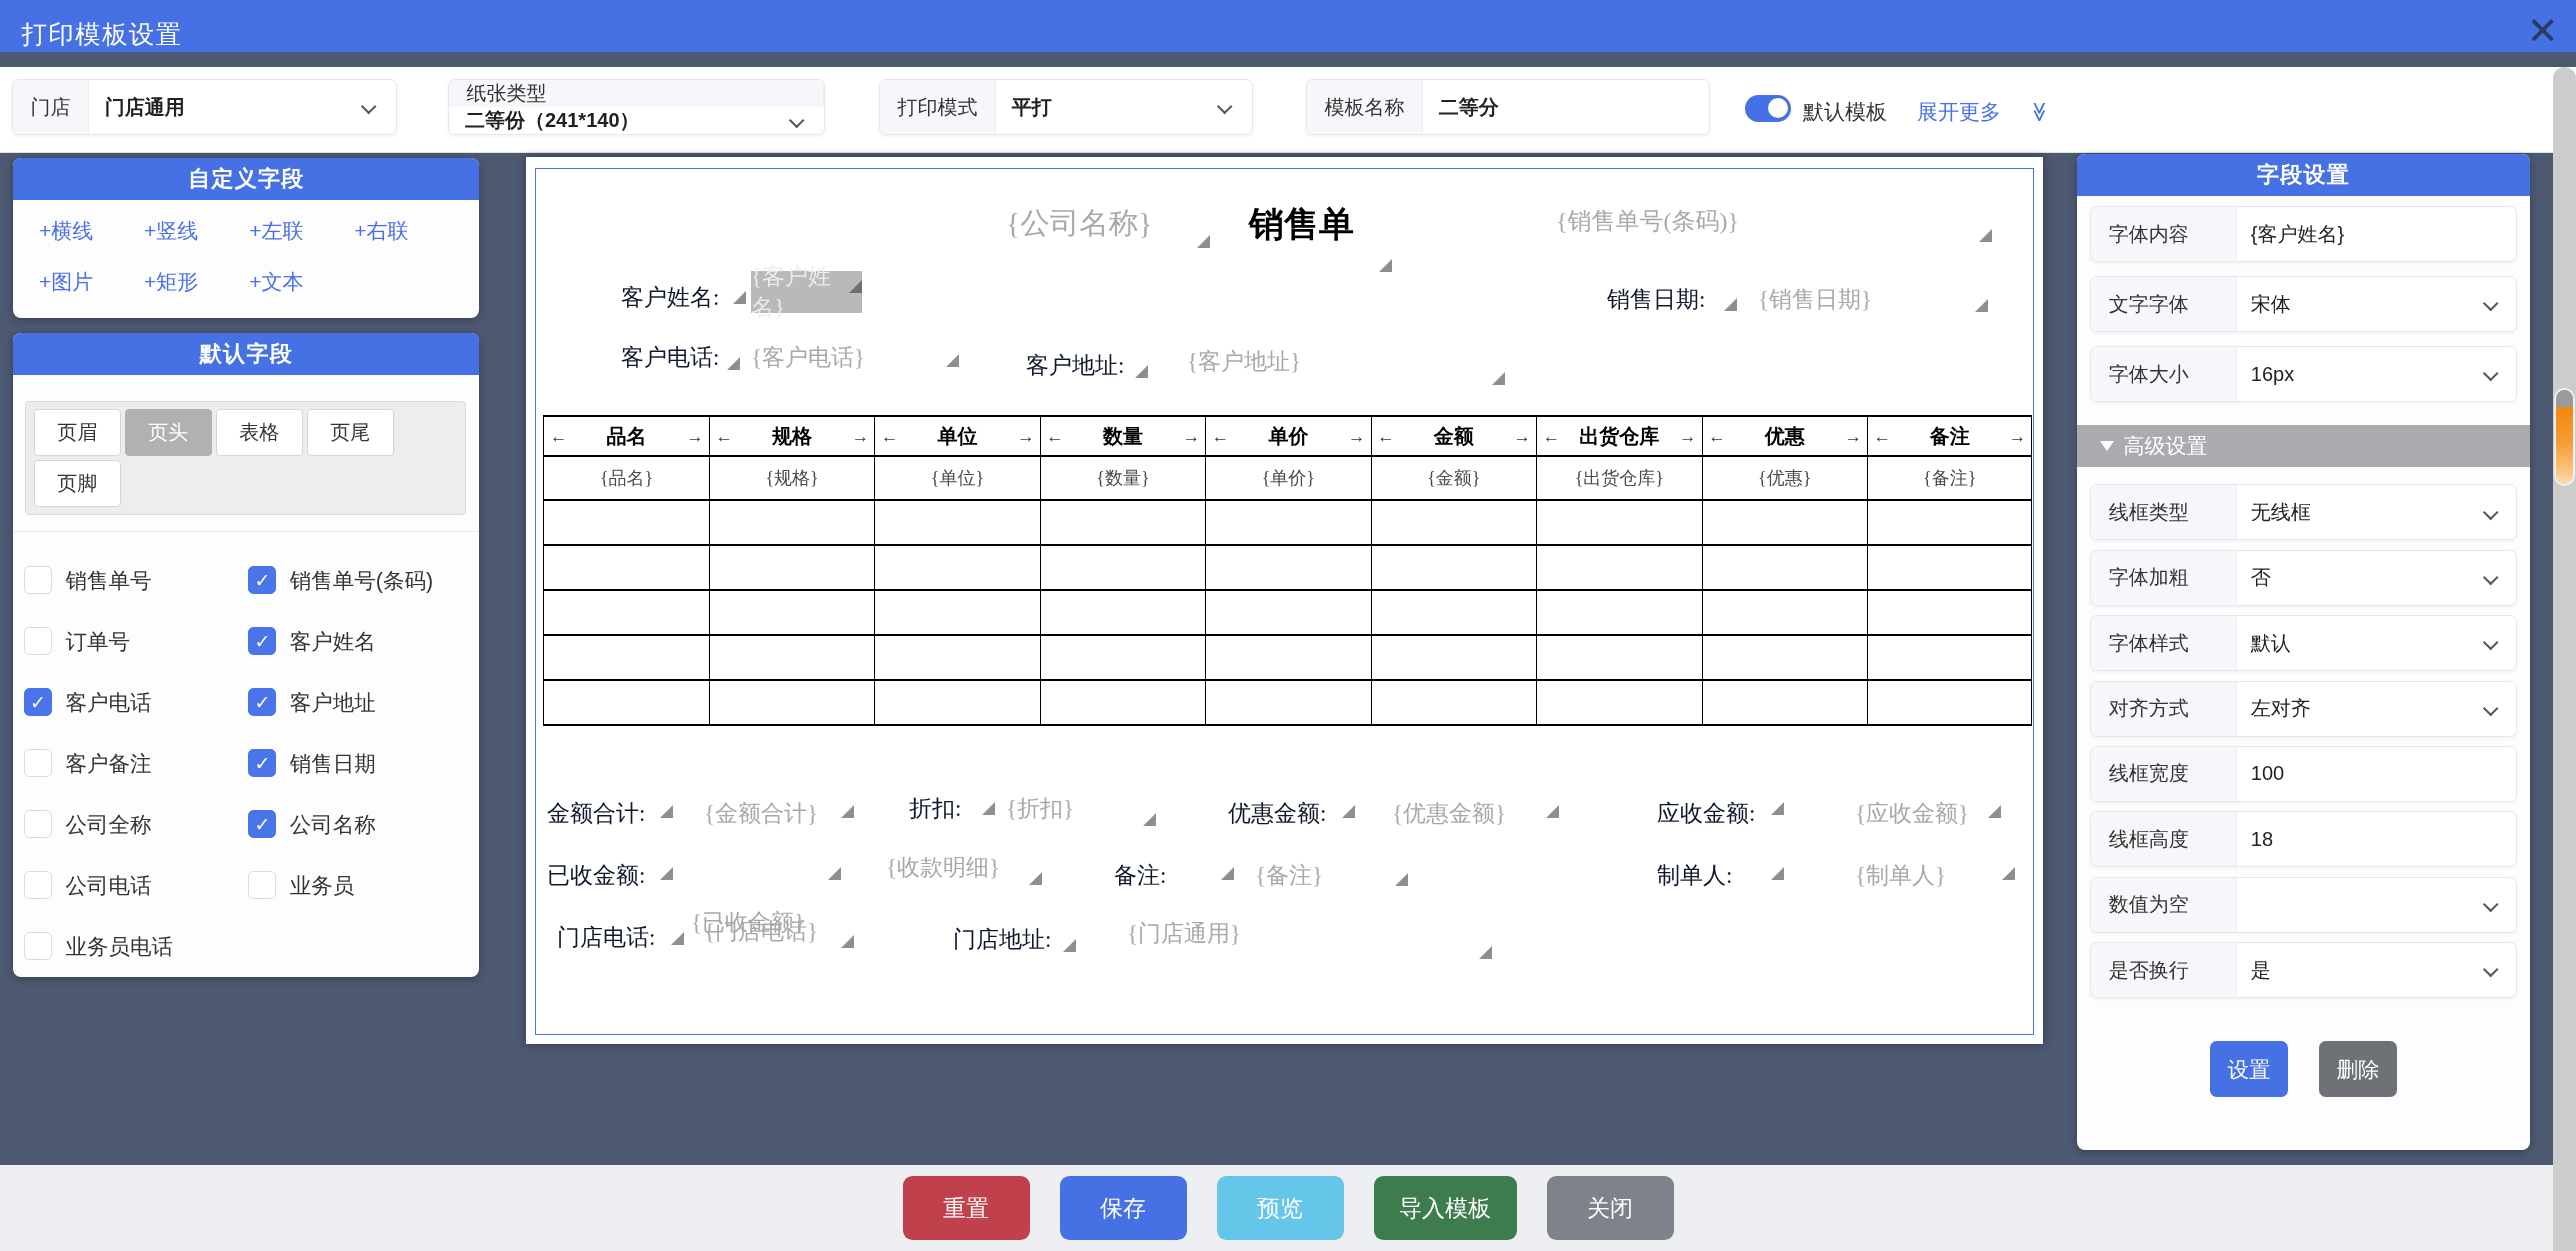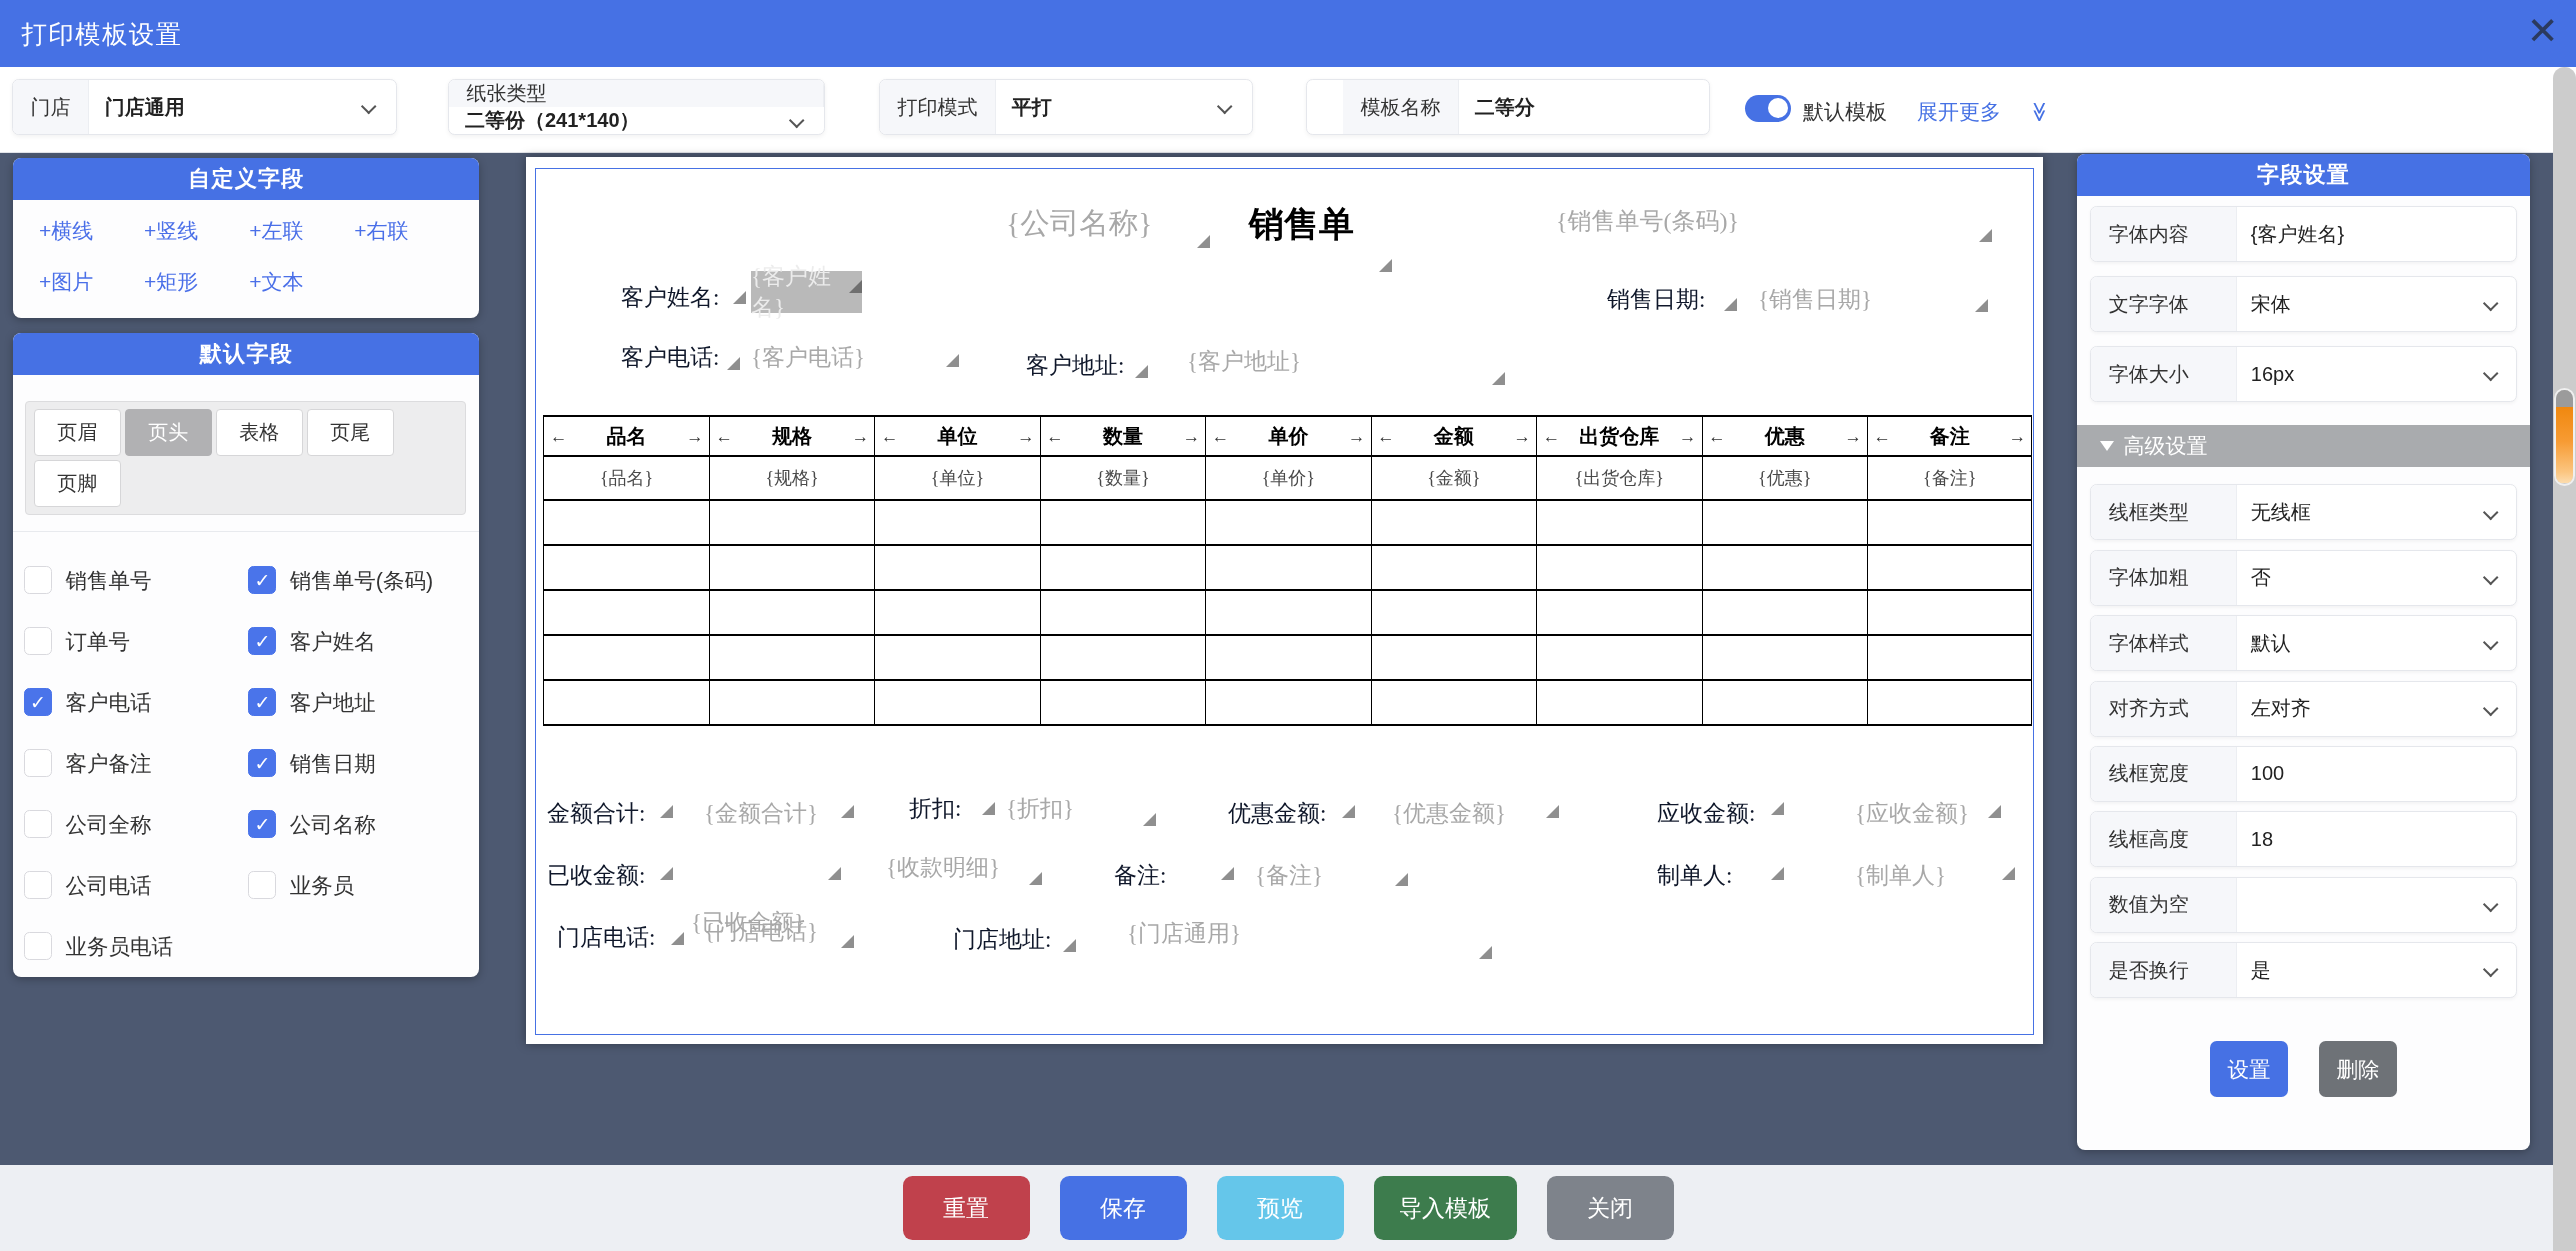--- a/index.html
+++ b/index.html
@@ -1,20 +1,20 @@
 <!DOCTYPE html>
 <html style="font-size:10.7px"><head>
 <meta charset="utf-8">
 <style>
   * { margin:0; padding:0; box-sizing:border-box; }
   html,body { width:2576px; height:1251px; overflow:hidden; background:#4d5971;
     font-family:"Liberation Sans","DejaVu Sans",sans-serif; }
 
   
-  .titlebar { position:absolute; left:0; top:0; width:2576px; height:67px; background:#4671e4; }
+  .titlebar { position:absolute; left:0; top:0; width:2576px; height:52px; background:#4671e4; }
   .titlebar .title { position:absolute; left:21.5px; top:17.4px; color:#fff; font-size:25.5px; font-weight:500; letter-spacing:1.3px; }
   .titlebar .close { position:absolute; right:17.4px; top:12px; color:#2b3a5e; font-size:38px; font-weight:400; cursor:pointer; line-height:1; }
 
   
   .toolbar { position:absolute; left:0; top:67px; width:2576px; height:86px; background:#fff; border-bottom:1.3px solid #e2e4e9; }
   .fgroup { position:absolute; top:12px; height:56px; display:flex; background:#fff; border:1.3px solid #e5e7ec; border-radius:6.7px; overflow:hidden; box-shadow:0 1.3px 4px rgba(0,0,0,.05); }
   .fg-label { background:#f6f7fa; display:flex; align-items:center; padding:0 17.4px; font-size:20px; color:#333; border-right:1.3px solid #eceef2; white-space:nowrap; }
   .fg-value { flex:1; display:flex; align-items:center; padding:0 16px; font-size:20px; color:#222; white-space:nowrap;font-weight:bold; }
   .chev { width:11.4px; height:11.4px; border-right:2px solid #555; border-bottom:2px solid #555; transform:rotate(45deg); margin-left:auto; margin-right:5.4px; flex:none; }
   .toggle { position:absolute; left:1745px; top:28px; width:46px; height:27px; border-radius:13.4px; background:#4671e4; cursor:pointer; }
@@ -113,21 +113,21 @@
       <span class="chev"></span>
       </div>
   </div>
   <div class="fgroup" style="left:879px;width:374px;">
     <div class="fg-label">打印模式</div>
     <div class="fg-value">
         <span>平打</span>
       <span class="chev"></span>
       </div>
   </div>
-  <div class="fgroup" style="left:1306px;width:404px;padding-left:36px;">
+  <div class="fgroup" style="left:1306px;width:404px;">
     <div class="fg-label">模板名称</div>
     <div class="fg-value">
         <span>二等分</span>
       </div>
   </div>
   <div class="toggle">
       <div class="knob"></div>
     </div>
   <span class="toggle-label">默认模板</span>
   <span class="expand-link">

